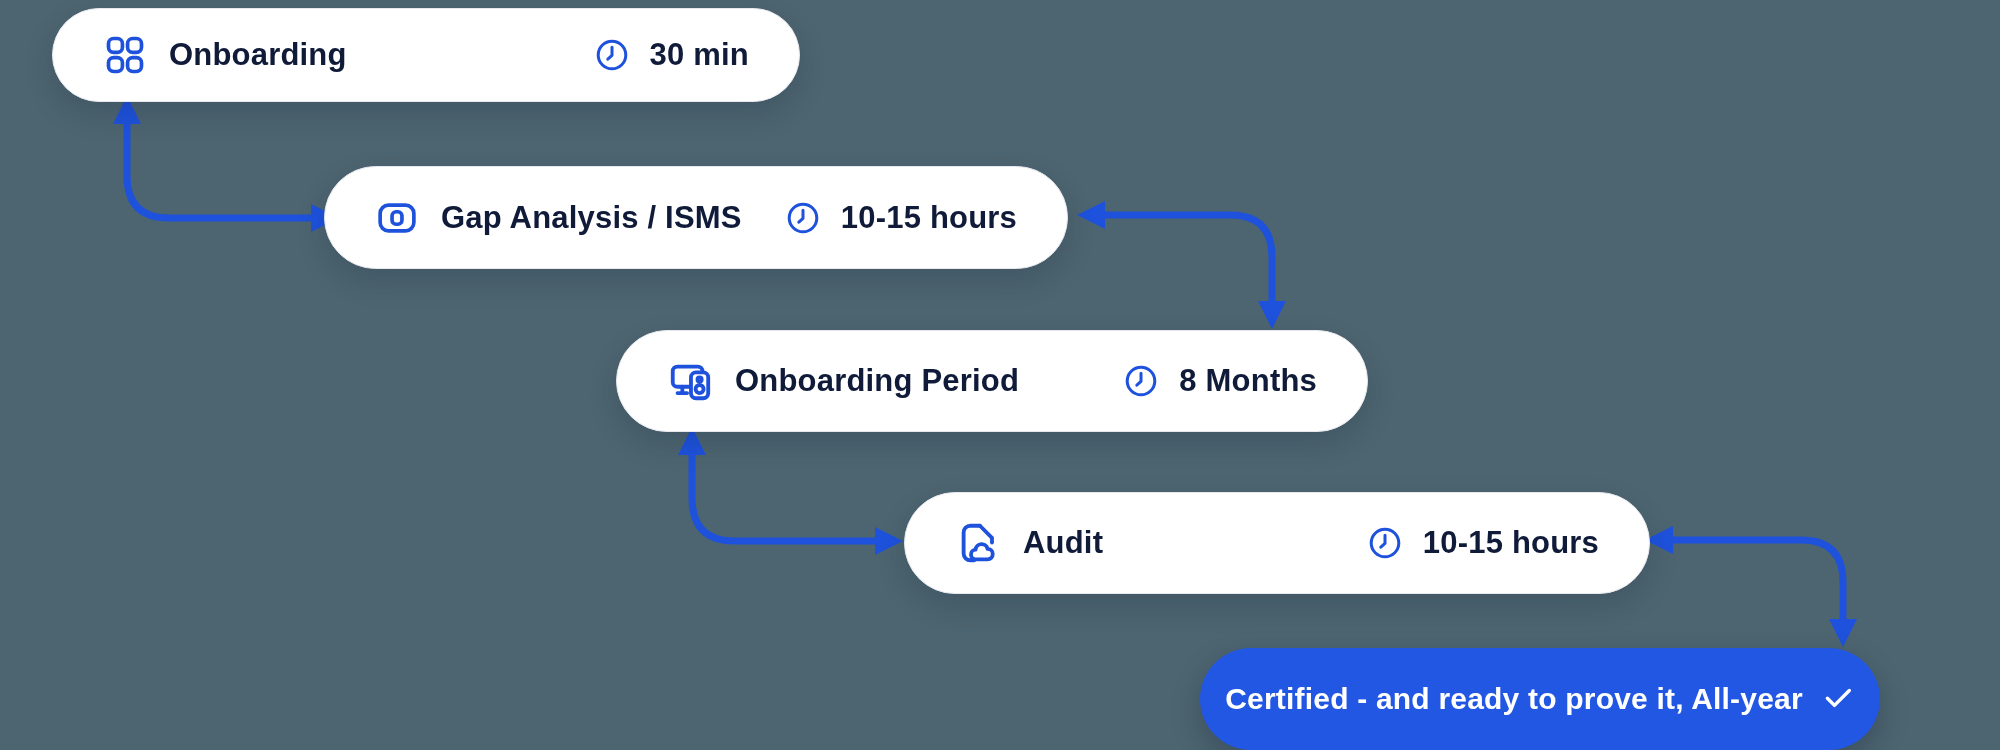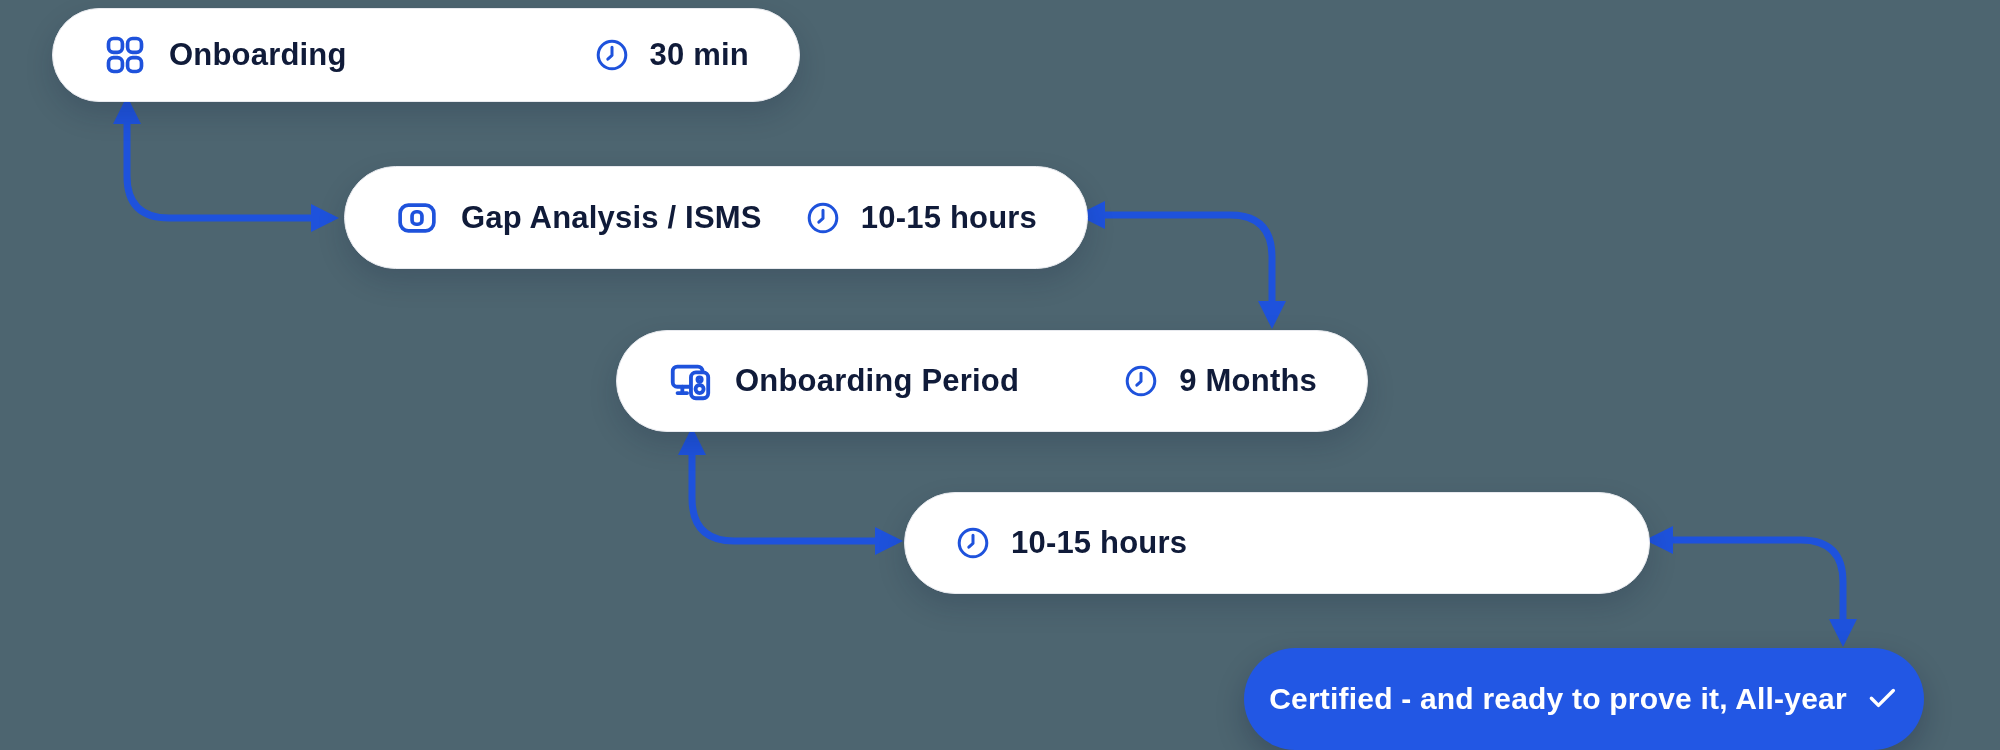--- a/index.html
+++ b/index.html
@@ -69,24 +69,24 @@
     z-index: 2;
   }
   .pill .result-label {
     font-size: 30px;
     font-weight: 600;
     letter-spacing: 0.2px;
     white-space: nowrap;
   }
   
   .card-1 { left: 52px;  top: 8px;   width: 748px; height: 94px;  }
-  .card-2 { left: 344px; top: 166px; width: 744px; height: 103px; justify-content: space-between; }
+  .card-2 { left: 324px; top: 166px; width: 744px; height: 103px; justify-content: space-between; }
   .card-3 { left: 616px; top: 330px; width: 752px; height: 102px; }
   .card-4 { left: 904px; top: 492px; width: 746px; height: 102px; }
-  .pill   { left: 1244px; top: 648px; width: 680px; height: 102px; }
+  .pill   { left: 1200px; top: 648px; width: 680px; height: 102px; }
 </style>
 </head>
 <body>
 
 <div class="canvas">
 
   <svg class="connectors" viewBox="0 0 2000 750" xmlns="http://www.w3.org/2000/svg">
     <defs>
       <marker id="ah" viewBox="0 0 10 10" refX="7.5" refY="5" markerWidth="4" markerHeight="4" orient="auto-start-reverse">
         <path d="M0 0 L10 5 L0 10 z"></path>
@@ -156,25 +156,35 @@
       </span>
       <span class="label">Onboarding Period</span>
     </div>
     <div class="card-right">
       <span class="icon clock">
         <svg width="36" height="36" viewBox="0 0 24 24" fill="none" stroke-width="2" stroke-linecap="round" stroke-linejoin="round">
           <circle cx="12" cy="12" r="9.2"></circle>
           <path d="M12 6.8 V12.3 L9.2 14.8"></path>
         </svg>
       </span>
-      <span class="duration">9 Months</span>
+      <span class="duration">8 Months</span>
     </div>
   </div>
 
   <div class="card card-4">
+    <div class="card-left">
+      <span class="icon step-icon">
+        <svg width="46" height="46" viewBox="0 0 24 24" fill="none" stroke-width="2" stroke-linecap="round" stroke-linejoin="round">
+          <path d="M13 3 H8 A3.5 3.5 0 0 0 4.5 6.5 V17.5 A3.5 3.5 0 0 0 8 21 H10"></path>
+          <path d="M13 3 L19.3 9.3 V11.8"></path>
+          <path fill="#ffffff" d="M17 20.5 h-6 a2.5 2.5 0 0 1 -0.3 -5 a3.2 3.2 0 0 1 6.3 -0.4 A2.7 2.7 0 0 1 17 20.5 Z"></path>
+        </svg>
+      </span>
+      <span class="label">Audit</span>
+    </div>
     <div class="card-right">
       <span class="icon clock">
         <svg width="36" height="36" viewBox="0 0 24 24" fill="none" stroke-width="2" stroke-linecap="round" stroke-linejoin="round">
           <circle cx="12" cy="12" r="9.2"></circle>
           <path d="M12 6.8 V12.3 L9.2 14.8"></path>
         </svg>
       </span>
       <span class="duration">10-15 hours</span>
     </div>
   </div>

